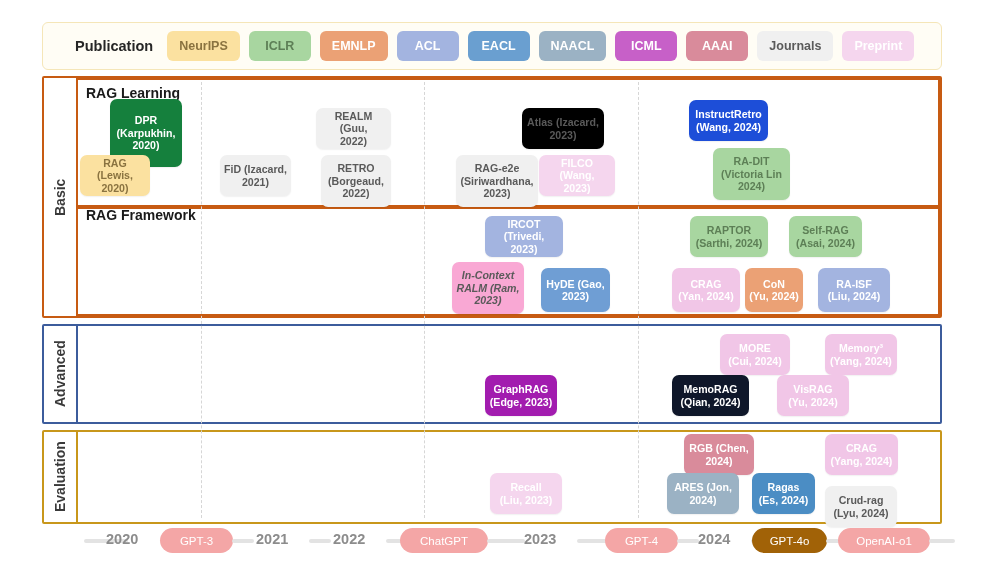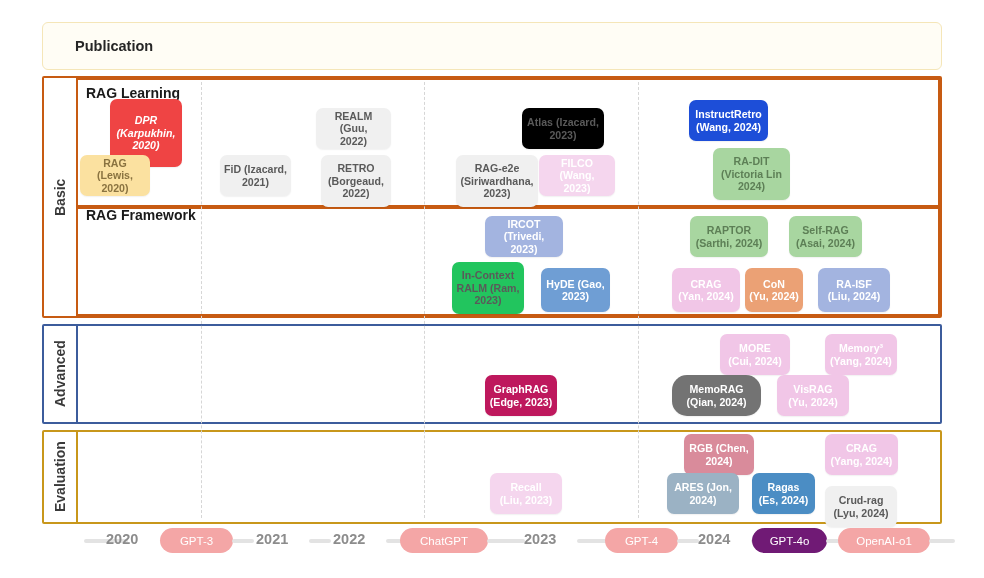--- a/index.html
+++ b/index.html
@@ -72,20 +72,32 @@
     white-space:nowrap;
   }
 </style>
 </head>
 <body>
 
 <div id="root">
 
   <div class="legend">
     <div class="legend-title">Publication</div>
+    <div id="legend-chips" style="display:flex;align-items:center;">
+        <div class="legend-chip" style="background: rgb(251, 225, 160); color: rgb(138, 115, 64);">NeurIPS</div>
+        <div class="legend-chip" style="background: rgb(168, 214, 160); color: rgb(93, 127, 86);">ICLR</div>
+        <div class="legend-chip" style="background: rgb(235, 161, 117); color: rgb(255, 255, 255);">EMNLP</div>
+        <div class="legend-chip" style="background: rgb(163, 180, 224); color: rgb(255, 255, 255);">ACL</div>
+        <div class="legend-chip" style="background: rgb(106, 159, 208); color: rgb(255, 255, 255);">EACL</div>
+        <div class="legend-chip" style="background: rgb(155, 178, 196); color: rgb(255, 255, 255);">NAACL</div>
+        <div class="legend-chip" style="background: rgb(199, 96, 200); color: rgb(255, 255, 255);">ICML</div>
+        <div class="legend-chip" style="background: rgb(217, 139, 155); color: rgb(255, 255, 255);">AAAI</div>
+        <div class="legend-chip" style="background: rgb(240, 240, 240); color: rgb(90, 90, 90);">Journals</div>
+        <div class="legend-chip" style="background: rgb(245, 214, 238); color: rgb(255, 255, 255);">Preprint</div>
+      </div>
   </div>
 
   <div class="section" id="sec-basic" style="left:42px;top:76px;width:900px;height:242px;border:2.5px solid #c75b12;"></div>
   <div class="side-label" style="left:44px;top:78px;width:32px;height:238px;">Basic</div>
   <div class="sub-row" style="left:76px;top:78px;width:864px;height:129px;border:2px solid #c75b12;"></div>
   <div class="sub-title" style="left:86px;top:85px;">RAG Learning</div>
   <div class="sub-row" style="left:76px;top:207px;width:864px;height:109px;border:2px solid #c75b12;"></div>
   <div class="sub-title" style="left:86px;top:207px;">RAG Framework</div>
 
   <div class="section" id="sec-advanced" style="left:42px;top:324px;width:900px;height:100px;border:2.5px solid #3c5c9c;"></div>
@@ -94,21 +106,21 @@
 
   <div class="section" id="sec-eval" style="left:42px;top:430px;width:900px;height:94px;border:2.5px solid #c8971b;"></div>
   <div class="side-label" style="left:44px;top:432px;width:32px;height:90px;">Evaluation</div>
   <div class="sub-row" style="left:76px;top:432px;width:864px;height:90px;border-left:2px solid #c8971b;"></div>
 
   <div class="gridline" style="left:201px;top:82px;height:436px;"></div>
   <div class="gridline" style="left:424px;top:82px;height:436px;"></div>
   <div class="gridline" style="left:638px;top:82px;height:436px;"></div>
 
   <div id="papers-layer">
-      <div class="pbox" style="left: 110px; top: 99px; width: 72px; height: 68px; background: #ef4444; color: rgb(255, 255, 255); font-style: italic;">
+      <div class="pbox" style="left: 110px; top: 99px; width: 72px; height: 68px; background: #15803d; color: rgb(255, 255, 255);">
         <div>
           <span>DPR</span>
           <span>(Karpukhin,</span>
           <span>2020)</span>
         </div>
       </div>
       <div class="pbox" style="left: 80px; top: 155px; width: 70px; height: 41px; background: rgb(251, 225, 160); color: rgb(138, 115, 64);">
         <div>
           <span>RAG (Lewis,</span>
           <span>2020)</span>
@@ -164,21 +176,21 @@
           <span>(Victoria Lin</span>
           <span>2024)</span>
         </div>
       </div>
       <div class="pbox" style="left: 485px; top: 216px; width: 78px; height: 41px; background: rgb(163, 180, 224); color: rgb(255, 255, 255); justify-content: flex-end;">
         <div>
           <span>IRCOT</span>
           <span>(Trivedi, 2023)</span>
         </div>
       </div>
-      <div class="pbox" style="left: 452px; top: 262px; width: 72px; height: 52px; background: #22c55e; color: rgb(90, 90, 90);">
+      <div class="pbox" style="left: 452px; top: 262px; width: 72px; height: 52px; background: #f9a8d4; color: rgb(90, 90, 90); font-style: italic;">
         <div>
           <span>In-Context</span>
           <span>RALM (Ram,</span>
           <span>2023)</span>
         </div>
       </div>
       <div class="pbox" style="left: 541px; top: 268px; width: 69px; height: 44px; background: rgb(111, 158, 212); color: rgb(255, 255, 255);">
         <div>
           <span>HyDE (Gao,</span>
           <span>2023)</span>
@@ -219,27 +231,27 @@
           <span>MORE</span>
           <span>(Cui, 2024)</span>
         </div>
       </div>
       <div class="pbox" style="left: 813px; top: 334px; width: 72px; height: 41px; background: rgb(241, 198, 231); color: rgb(255, 255, 255); margin-left: 12px;">
         <div>
           <span class="serif">Memory³</span>
           <span>(Yang, 2024)</span>
         </div>
       </div>
-      <div class="pbox" style="left: 485px; top: 375px; width: 72px; height: 41px; background: #be185d; color: rgb(255, 255, 255);">
+      <div class="pbox" style="left: 485px; top: 375px; width: 72px; height: 41px; background: #a21caf; color: rgb(255, 255, 255);">
         <div>
           <span>GraphRAG</span>
           <span>(Edge, 2023)</span>
         </div>
       </div>
-      <div class="pbox" style="left: 672px; top: 375px; width: 89px; height: 41px; background: #737373; color: rgb(255, 255, 255); border-radius: 15px;">
+      <div class="pbox" style="left: 672px; top: 375px; width: 77px; height: 41px; background: #0f172a; color: rgb(255, 255, 255);">
         <div>
           <span>MemoRAG</span>
           <span>(Qian, 2024)</span>
         </div>
       </div>
       <div class="pbox" style="left: 777px; top: 375px; width: 72px; height: 41px; background: rgb(241, 198, 231); color: rgb(255, 255, 255);">
         <div>
           <span>VisRAG</span>
           <span>(Yu, 2024)</span>
         </div>
@@ -293,19 +305,19 @@
       <div class="tl-year" style="left: 333px; top: 531px; text-align: center;">2022</div>
       <div class="tl-line" style="left: 386px; top: 539px; width: 22px; background: rgb(227, 227, 227);"></div>
       <div class="tl-pill" style="left: 400px; top: 528px; width: 88px; background: rgb(244, 166, 166);">ChatGPT</div>
       <div class="tl-line" style="left: 487px; top: 539px; width: 38px; background: rgb(227, 227, 227);"></div>
       <div class="tl-year" style="left: 524px; top: 531px;">2023</div>
       <div class="tl-line" style="left: 577px; top: 539px; width: 32px; background: rgb(227, 227, 227);"></div>
       <div class="tl-pill" style="left: 605px; top: 528px; width: 73px; background: rgb(244, 166, 166);">GPT-4</div>
       <div class="tl-line" style="left: 677px; top: 539px; width: 22px; background: rgb(227, 227, 227);"></div>
       <div class="tl-year" style="left: 698px; top: 531px;">2024</div>
       <div class="tl-line" style="left: 751px; top: 539px; width: 22px; background: rgb(227, 227, 227);"></div>
-      <div class="tl-pill" style="left: 752px; top: 528px; width: 75px; background: #701a75;">GPT-4o</div>
+      <div class="tl-pill" style="left: 752px; top: 528px; width: 75px; background: #a16207;">GPT-4o</div>
       <div class="tl-line" style="left: 826px; top: 539px; width: 14px; background: rgb(227, 227, 227);"></div>
       <div class="tl-pill" style="left: 838px; top: 528px; width: 92px; background: rgb(244, 166, 166);">OpenAI-o1</div>
       <div class="tl-line" style="left: 929px; top: 539px; width: 26px; background: rgb(227, 227, 227);"></div>
     </div>
 
 </div>
 
 </body></html>

